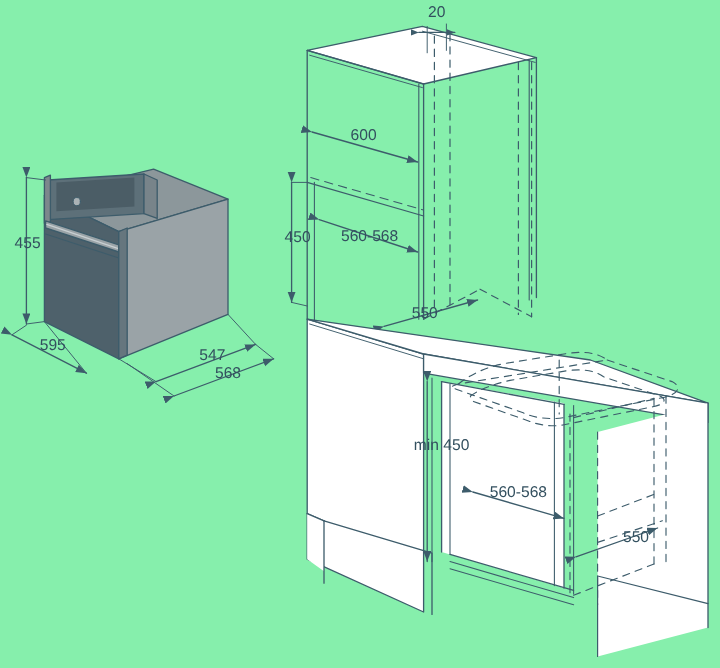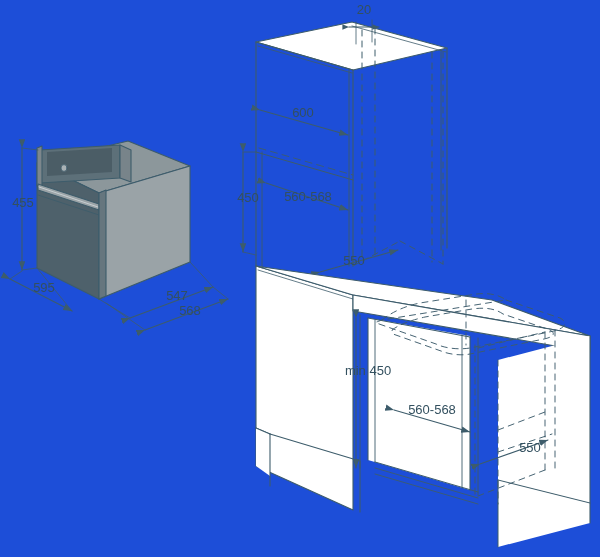--- a/index.html
+++ b/index.html
@@ -1,18 +1,18 @@
 <!DOCTYPE html>
 <html><head>
 <meta charset="utf-8">
 <style>
   html,body{margin:0;padding:0;background:#ffffff;}
   body{width:600px;height:557px;overflow:hidden;
        font-family:"Liberation Sans","DejaVu Sans",sans-serif;}
-  #stage{position:relative;width:600px;height:557px;background:#1d4ed8;text-align:right;}
+  #stage{position:relative;width:600px;height:557px;background:#86efac;text-align:right;}
   svg{display:block;}
   .dimtext{font-family:"Liberation Sans","DejaVu Sans",sans-serif;
            font-size:13px;fill:#33505f;}
 </style>
 </head>
 <body>
 
 <div id="stage">
 <svg width="600" height="557" viewBox="0 0 600 557">
   <defs>

